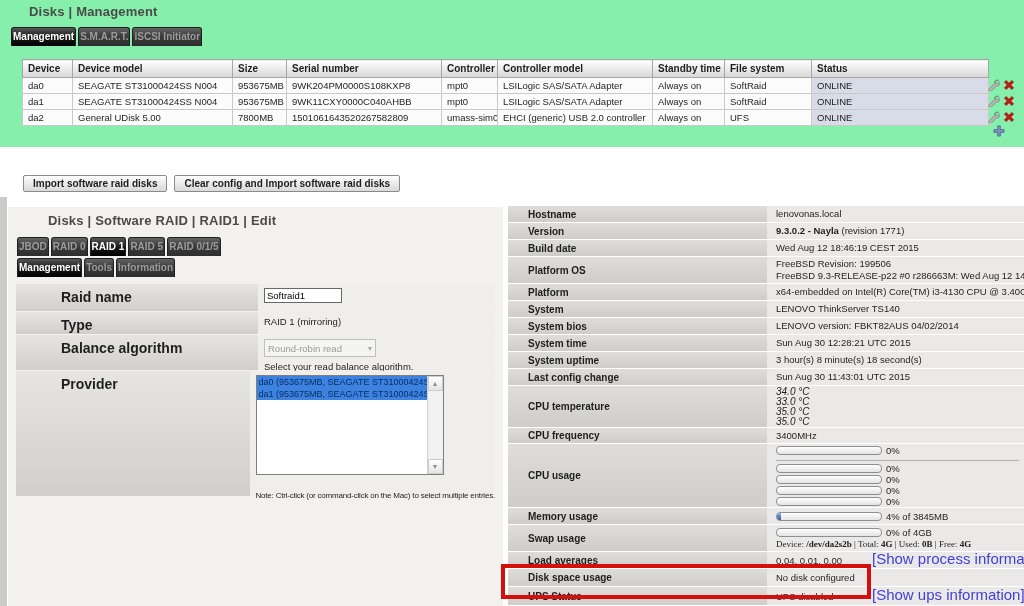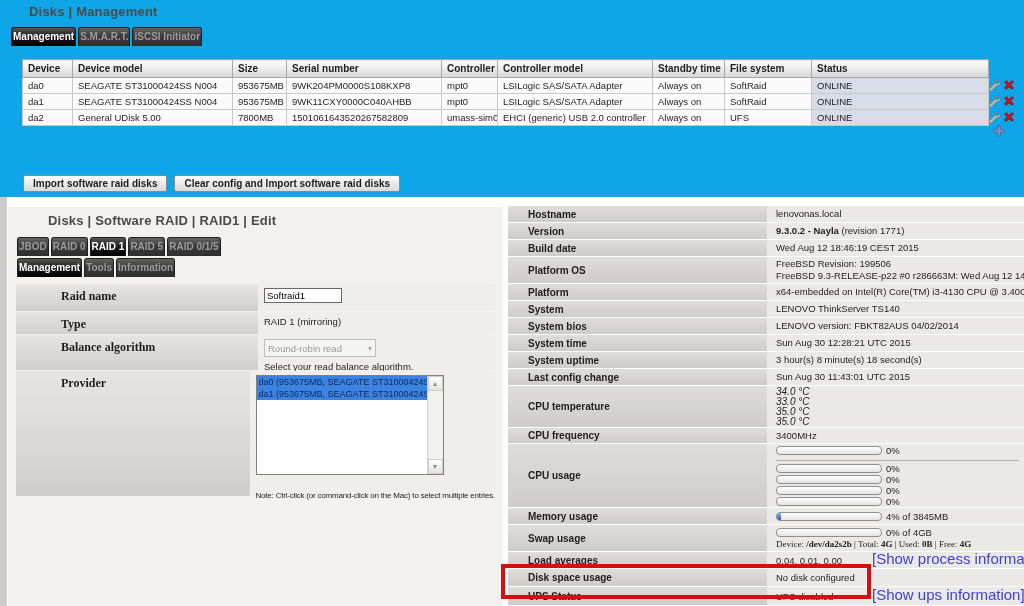--- a/index.html
+++ b/index.html
@@ -8,42 +8,42 @@
 
   
   .section-title{position:absolute;font-size:13px;font-weight:bold;color:#4b4a48;letter-spacing:.2px;}
   .tabbar{position:absolute;display:flex;gap:2px;}
   .tab{height:18px;line-height:18px;padding:0 1px;font-size:10px;font-weight:bold;color:#9b9b9b;
        background:linear-gradient(#636363,#3c3c3c 45%,#2e2e2e);border:1px solid #1f1f1f;border-bottom:none;
        border-radius:3px 3px 0 0;cursor:pointer;white-space:nowrap;}
   .tab.active{color:#ffffff;background:linear-gradient(#565656,#161616 55%,#000000);}
 
   
-  .top-section{position:absolute;left:0;top:0;width:1024px;height:197px;background:#0ea5e9;}
+  .top-section{position:absolute;left:0;top:0;width:1024px;height:147px;background:#86efac;}
   .disk-table{position:absolute;left:22px;top:59px;border-collapse:collapse;table-layout:fixed;width:966px;
               background:#fbfbfc;border:1px solid #909090;}
   .disk-table th{background:linear-gradient(#ffffff,#d7d7d7);border:1px solid #a6a6a6;font-weight:bold;
                  text-align:left;padding:2px 5px;font-size:10px;height:13px;white-space:nowrap;overflow:hidden;}
   .disk-table td{border:1px solid #c9c9c9;padding:1px 5px;font-size:9.5px;height:13px;white-space:nowrap;overflow:hidden;}
   .disk-table td.c-status{background:#d8dce8;}
   .row-icons{position:absolute;left:988px;display:flex;gap:3px;align-items:center;height:14px;}
   .icon-btn{display:inline-flex;cursor:pointer;}
   .add-row{position:absolute;left:993px;top:125px;cursor:pointer;}
   .btnrow{position:absolute;left:23px;display:flex;gap:7px;}
   .btn{background:linear-gradient(#fdfdfd,#d9d9d9);border:1px solid #8a8a8a;border-radius:2px;
        font-family:"Liberation Sans",sans-serif;font-weight:bold;font-size:10px;color:#1e1e1e;
        padding:2px 9px;cursor:pointer;box-shadow:inset 0 1px 0 rgba(255,255,255,.7);}
 
   
   .left-panel{position:absolute;left:8px;top:207px;width:495px;height:399px;background:#f2f1ee;}
   .form{position:absolute;left:8px;top:77px;width:479px;}
   .frow{display:flex;margin-bottom:1px;}
   .h-name{height:27px}.h-type{height:22px}.h-bal{height:35px}.h-prov{height:125px}
-  .flabel{width:242px;background:linear-gradient(#e6e5e3,#d0cfcd);font-weight:bold;font-size:12px;color:#1f1f1f;
-          padding:5px 12px 0 45px;box-sizing:border-box;font-family:Liberation Serif, serif;}
+  .flabel{width:242px;background:linear-gradient(#e6e5e3,#d0cfcd);font-weight:bold;font-size:14px;color:#1f1f1f;
+          padding:5px 12px 0 45px;box-sizing:border-box;}
   .fvalue{flex:1;background:#efeeeb;padding:4px 0 0 6px;box-sizing:border-box;font-size:9.5px;}
   .text-input{width:72px;height:13px;border:1px solid #686868;font:9.5px "Liberation Sans",sans-serif;
               padding:0 2px;background:#fff;}
   .select-box{width:104px;height:16px;background:#f4f4f2;border:1px solid #bdbdbd;color:#9a9a9a;font-size:9.5px;
               display:flex;align-items:center;justify-content:space-between;padding:0 3px;cursor:default;}
   .select-box .arrow{color:#a8a8a8;font-size:8px;}
   .hint{margin-top:4px;font-size:9.5px;color:#1f1f1f;}
   .select-list{width:188px;height:100px;border:1px solid #7f7f7f;background:#fff;display:flex;box-sizing:border-box;}
   .opts{flex:1;overflow:hidden;}
   .opt{height:12px;line-height:12px;font-size:9px;padding:0 2px;white-space:nowrap;overflow:hidden;cursor:pointer;}

